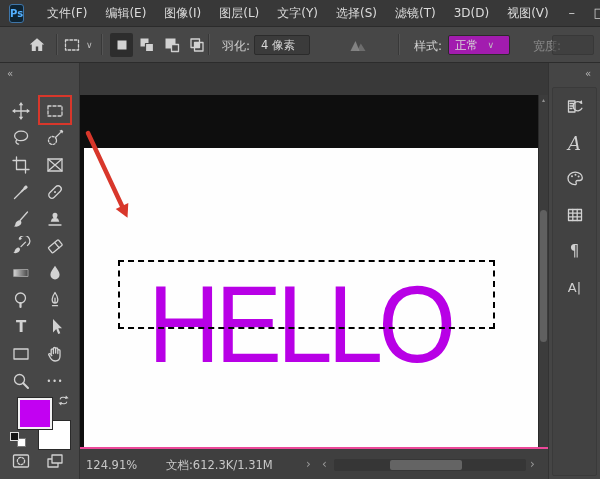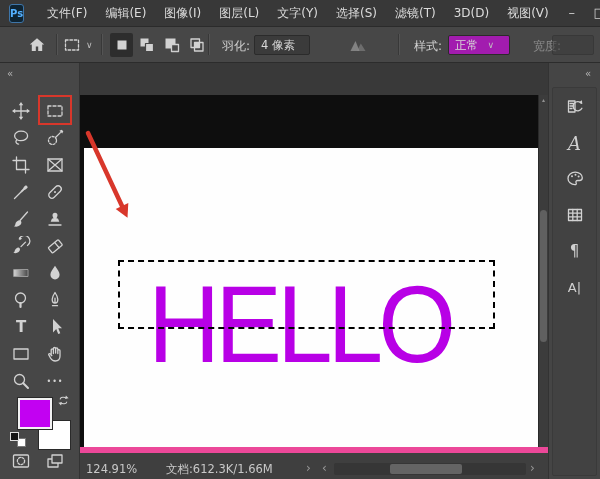--- a/index.html
+++ b/index.html
@@ -47,21 +47,21 @@
   .doc-tab .t-close { font-size:13px; color:#a6a6a6; }
   .viewport { position:absolute; left:0; top:32px; right:0; height:352px; background:#0e0e0e; }
   .canvas { position:absolute; left:4px; top:17px; width:454px; height:329px; background:#fefefe; overflow:hidden;margin-top:36px; }
   .hello { position:absolute; left:64px; top:120px; font-size:100px; line-height:1; letter-spacing:-5px; font-weight:400; transform:scaleY(1.1); transform-origin:top left; font-family:"Liberation Sans","DejaVu Sans",sans-serif; }
   .marquee { position:absolute; left:34px; top:112px; width:377px; height:69px; border:2px dashed #000; }
   .vscroll { position:absolute; right:0; top:0; width:10px; height:352px; background:#3c3c3c; border-left:1px solid #2a2a2a; }
   .vs-up { position:absolute; top:1px; left:0; right:0; text-align:center; font-size:6px; color:#909090; }
   .vs-thumb { position:absolute; left:1px; right:1px; top:115px; height:132px; background:#606060; border-radius:4px; }
 
   
-  .statusbar { position:absolute; left:0; top:384px; right:0; height:32px; background:#3f3f3f; border-top:6px solid #ec4899; font-size:11.5px; color:#c8c8c8; }
+  .statusbar { position:absolute; left:0; top:384px; right:0; height:32px; background:#3f3f3f; border-top:2px solid #ec4899; font-size:11.5px; color:#c8c8c8; }
   .sb-abs { position:absolute; top:9px; white-space:nowrap; }
   .sb-arrow { color:#9a9a9a; font-size:12px; }
   .h-track { position:absolute; left:254px; top:10px; width:192px; height:12px; background:#363636; border-radius:2px; }
   .h-thumb { position:absolute; left:56px; top:1px; width:72px; height:10px; background:#646464; border-radius:2px; }
 
   
   .dock { position:absolute; right:0; top:63px; width:52px; height:416px; background:#454545; border-left:1px solid #333; }
   .dock-inner { position:absolute; left:3px; right:3px; top:24px; bottom:3px; background:#424242; border:1px solid #3a3a3a; border-radius:2px; }
   .dock-icon { position:absolute; left:0; width:100%; height:28px; display:flex; align-items:center; justify-content:center; color:#d0d0d0; }
   .glyph-serif { font-family:"DejaVu Serif","Liberation Serif",serif; font-style:italic; font-size:18px; }
@@ -332,21 +332,21 @@
       <div class="hello" style="color: rgb(184, 0, 230);">HELLO</div>
       <div class="marquee"></div>
     </div>
     <div class="vscroll">
       <div class="vs-up">▴</div>
       <div class="vs-thumb"></div>
     </div>
   </div>
   <div class="statusbar">
     <span class="sb-abs" style="left:6px;">124.91%</span>
-    <span class="sb-abs" style="left:86px;">文档:612.3K/1.66M</span>
+    <span class="sb-abs" style="left:86px;">文档:612.3K/1.31M</span>
     <span class="sb-abs sb-arrow" style="left:226px;top:8px;">›</span>
     <span class="sb-abs sb-arrow" style="left:242px;top:8px;">‹</span>
     <div class="h-track">
       <div class="h-thumb"></div>
     </div>
     <span class="sb-abs sb-arrow" style="left:450px;top:8px;">›</span>
   </div>
 </div>
 
 <div class="dock">

